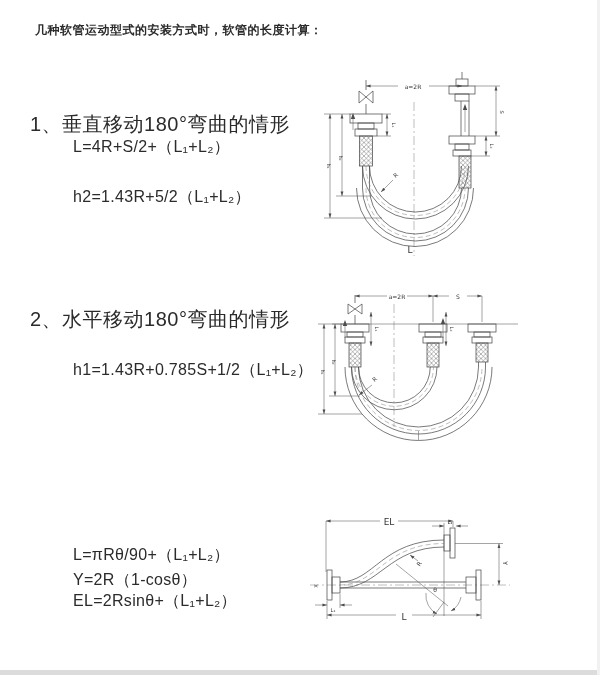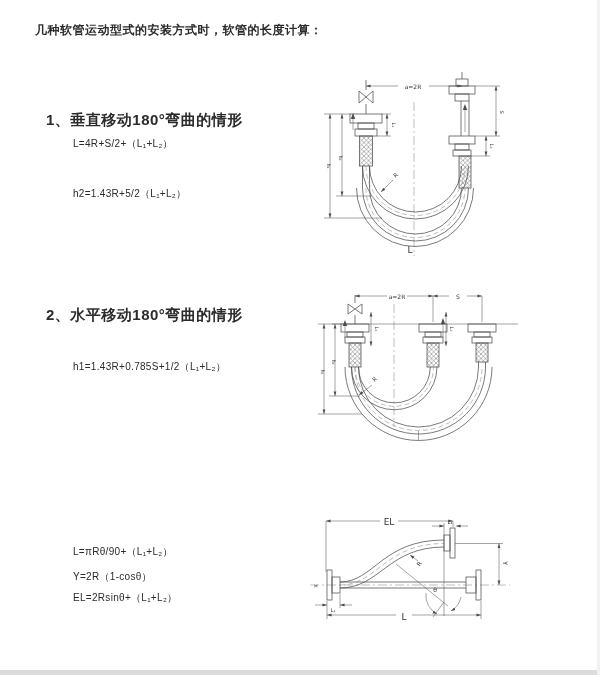--- a/index.html
+++ b/index.html
@@ -1,20 +1,20 @@
 <!DOCTYPE html>
 <html><head>
 <meta charset="utf-8">
 <style>
   html,body{margin:0;padding:0;background:#fff;}
   .page{position:relative;width:600px;height:675px;background:#ffffff;overflow:hidden;
         font-family:"Liberation Sans",sans-serif;color:#2b2b2b;}
   .title{position:absolute;left:35px;top:22px;font-size:12px;font-weight:bold;letter-spacing:.5px;font-family:Liberation Mono, monospace;}
-  .heading{position:absolute;left:46px;font-size:15px;font-weight:bold;letter-spacing:.5px;}
-  .formula{position:absolute;left:73px;font-size:10px;letter-spacing:.3px;}
+  .heading{position:absolute;left:30px;font-size:20px;font-weight:normal;letter-spacing:.5px;}
+  .formula{position:absolute;left:73px;font-size:16px;letter-spacing:.3px;}
   svg{position:absolute;}
   .dln{stroke:#4d4d4d;stroke-width:.75;fill:none;}
   .dim{stroke:#5a5a5a;stroke-width:.55;fill:none;}
   .cl{stroke:#8a8a8a;stroke-width:.55;stroke-dasharray:9 3 2 3;fill:none;}
   .dsh{stroke:#7d7d7d;stroke-width:.5;stroke-dasharray:5 3;fill:none;}
   .hb{fill:url(#hatch);stroke:#4d4d4d;stroke-width:.75;}
   text.dl{font-family:"DejaVu Sans",sans-serif;font-size:6px;fill:#333;}
   text.sm{font-size:5px;}
   text.bg{font-size:9px;}
   .bottom-edge{position:absolute;left:0;top:670px;width:600px;height:5px;background:#dcdcdc;}

